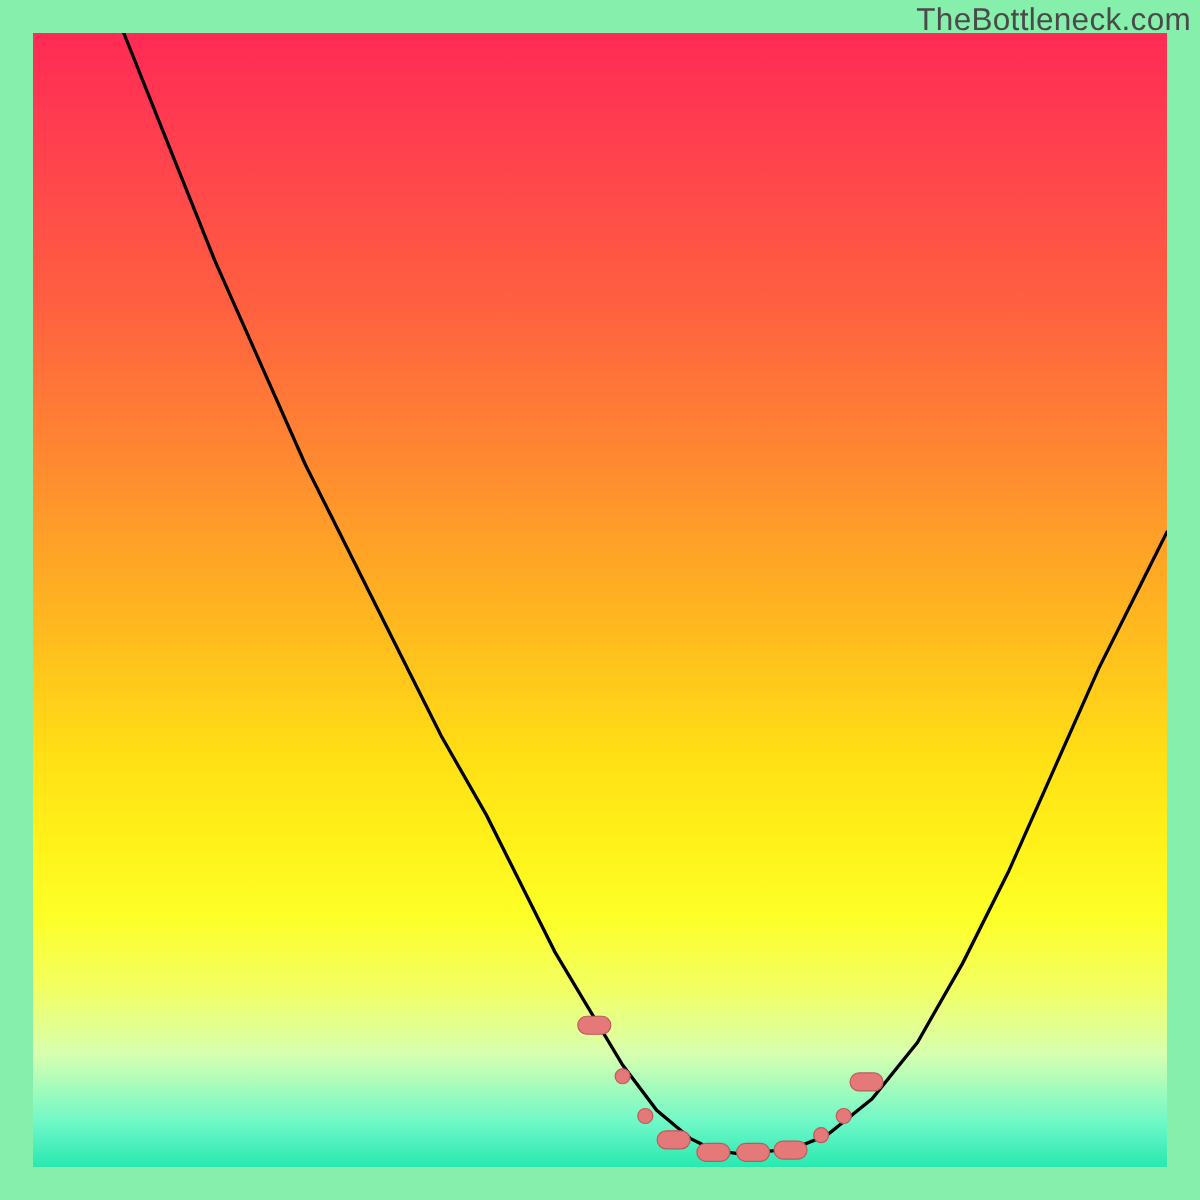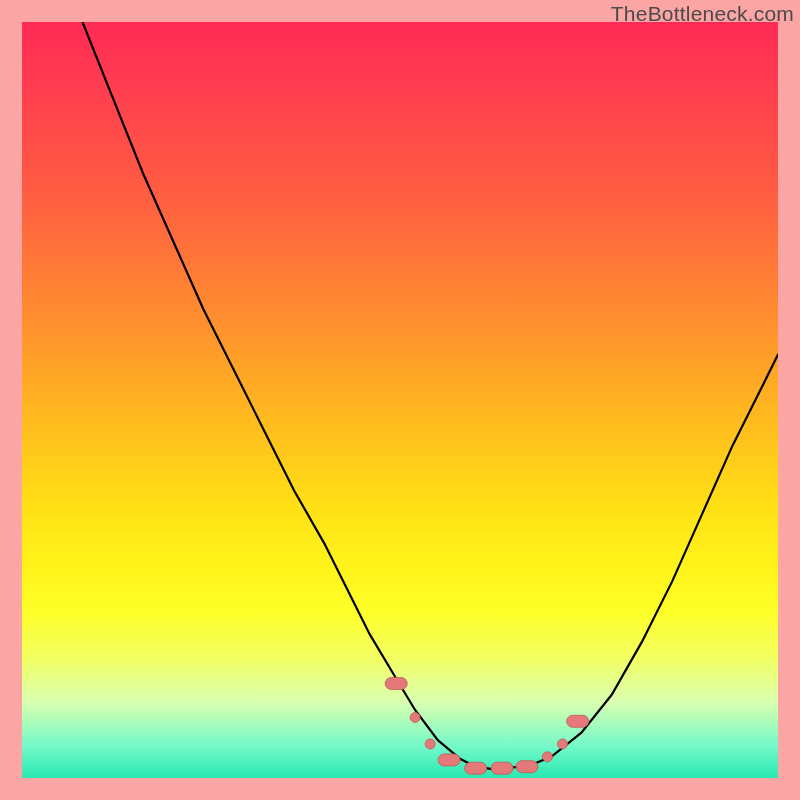--- a/index.html
+++ b/index.html
@@ -10,21 +10,21 @@
     background: #000;
     overflow: hidden;
     font-family: Arial, Helvetica, sans-serif;
   }
   .frame {
     position: absolute;
     left: 0;
     top: 0;
     width: 800px;
     height: 800px;
-    background: #fca5a5;
+    background: #86efac;
   }
   .plot {
     position: absolute;
     left: 22px;
     top: 22px;
     width: 756px;
     height: 756px;
     background: linear-gradient(
       to bottom,
       #ff2a55 0%,

